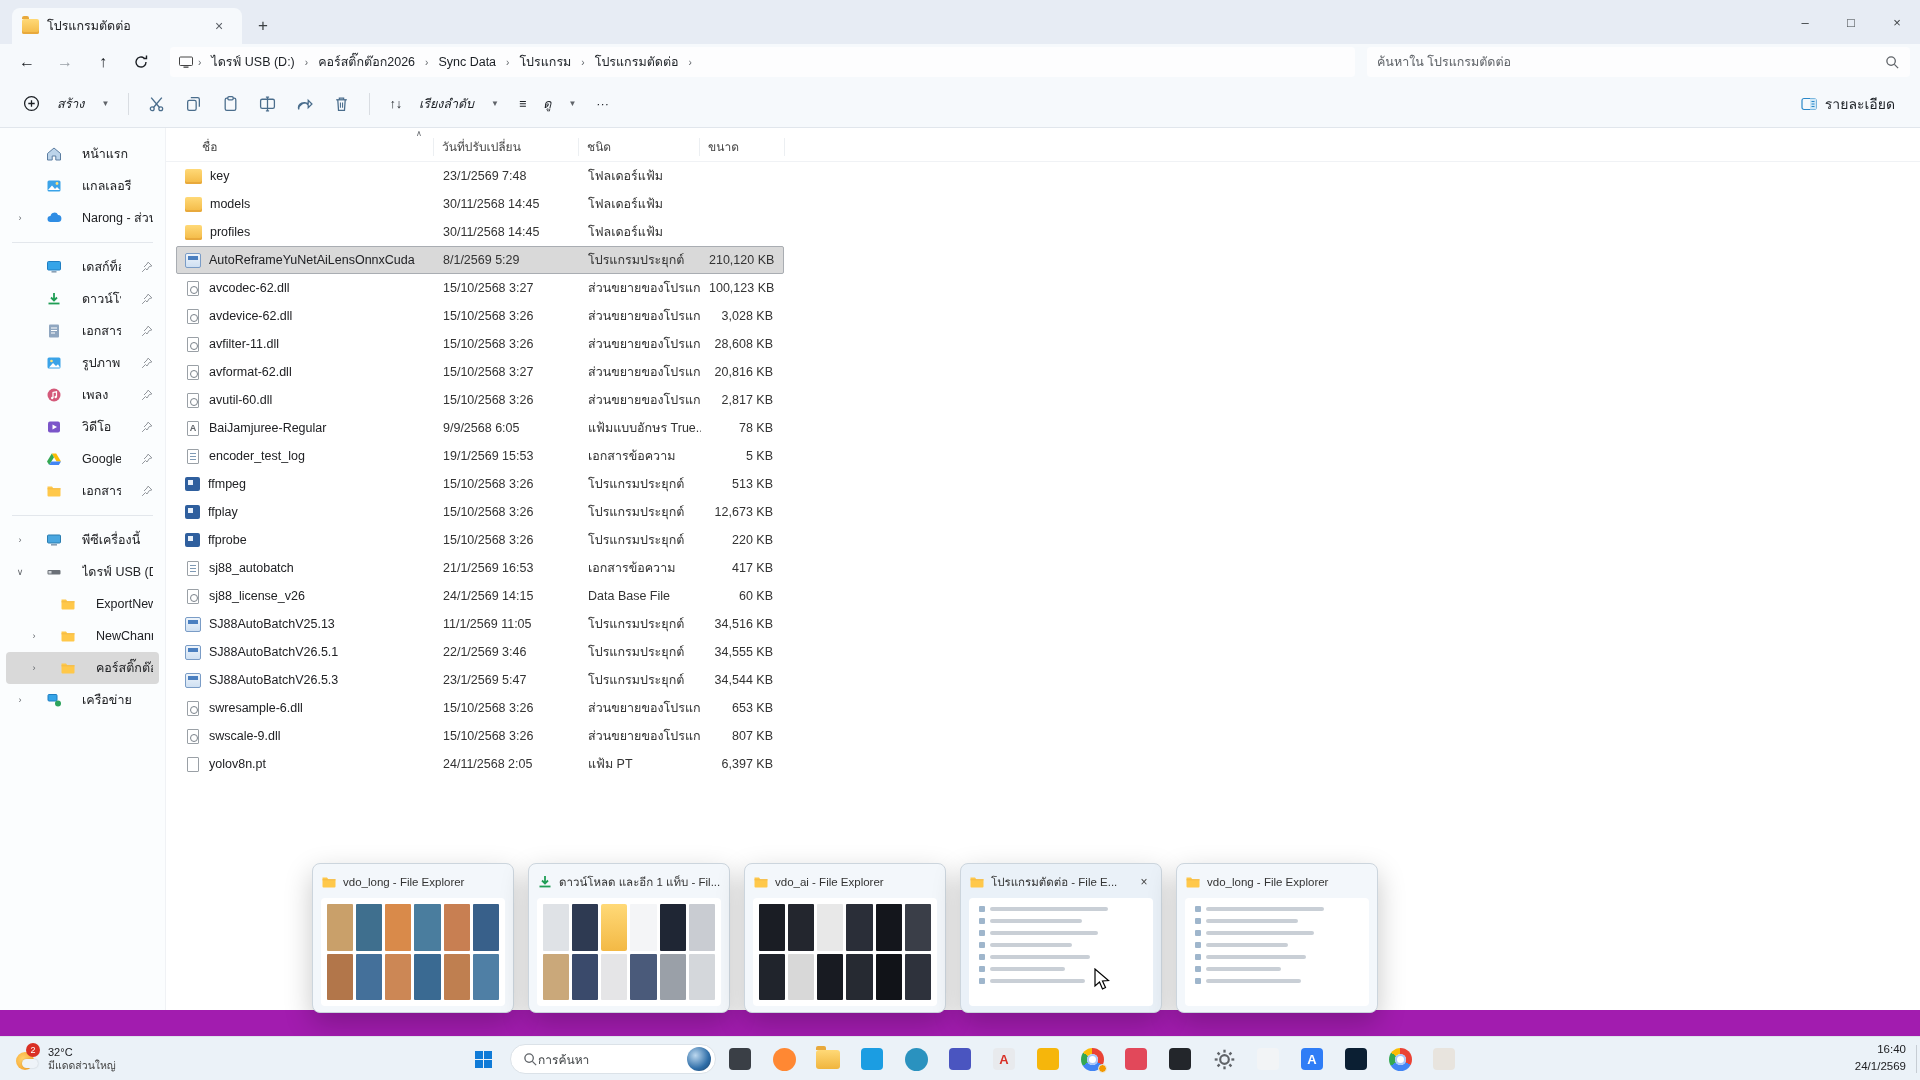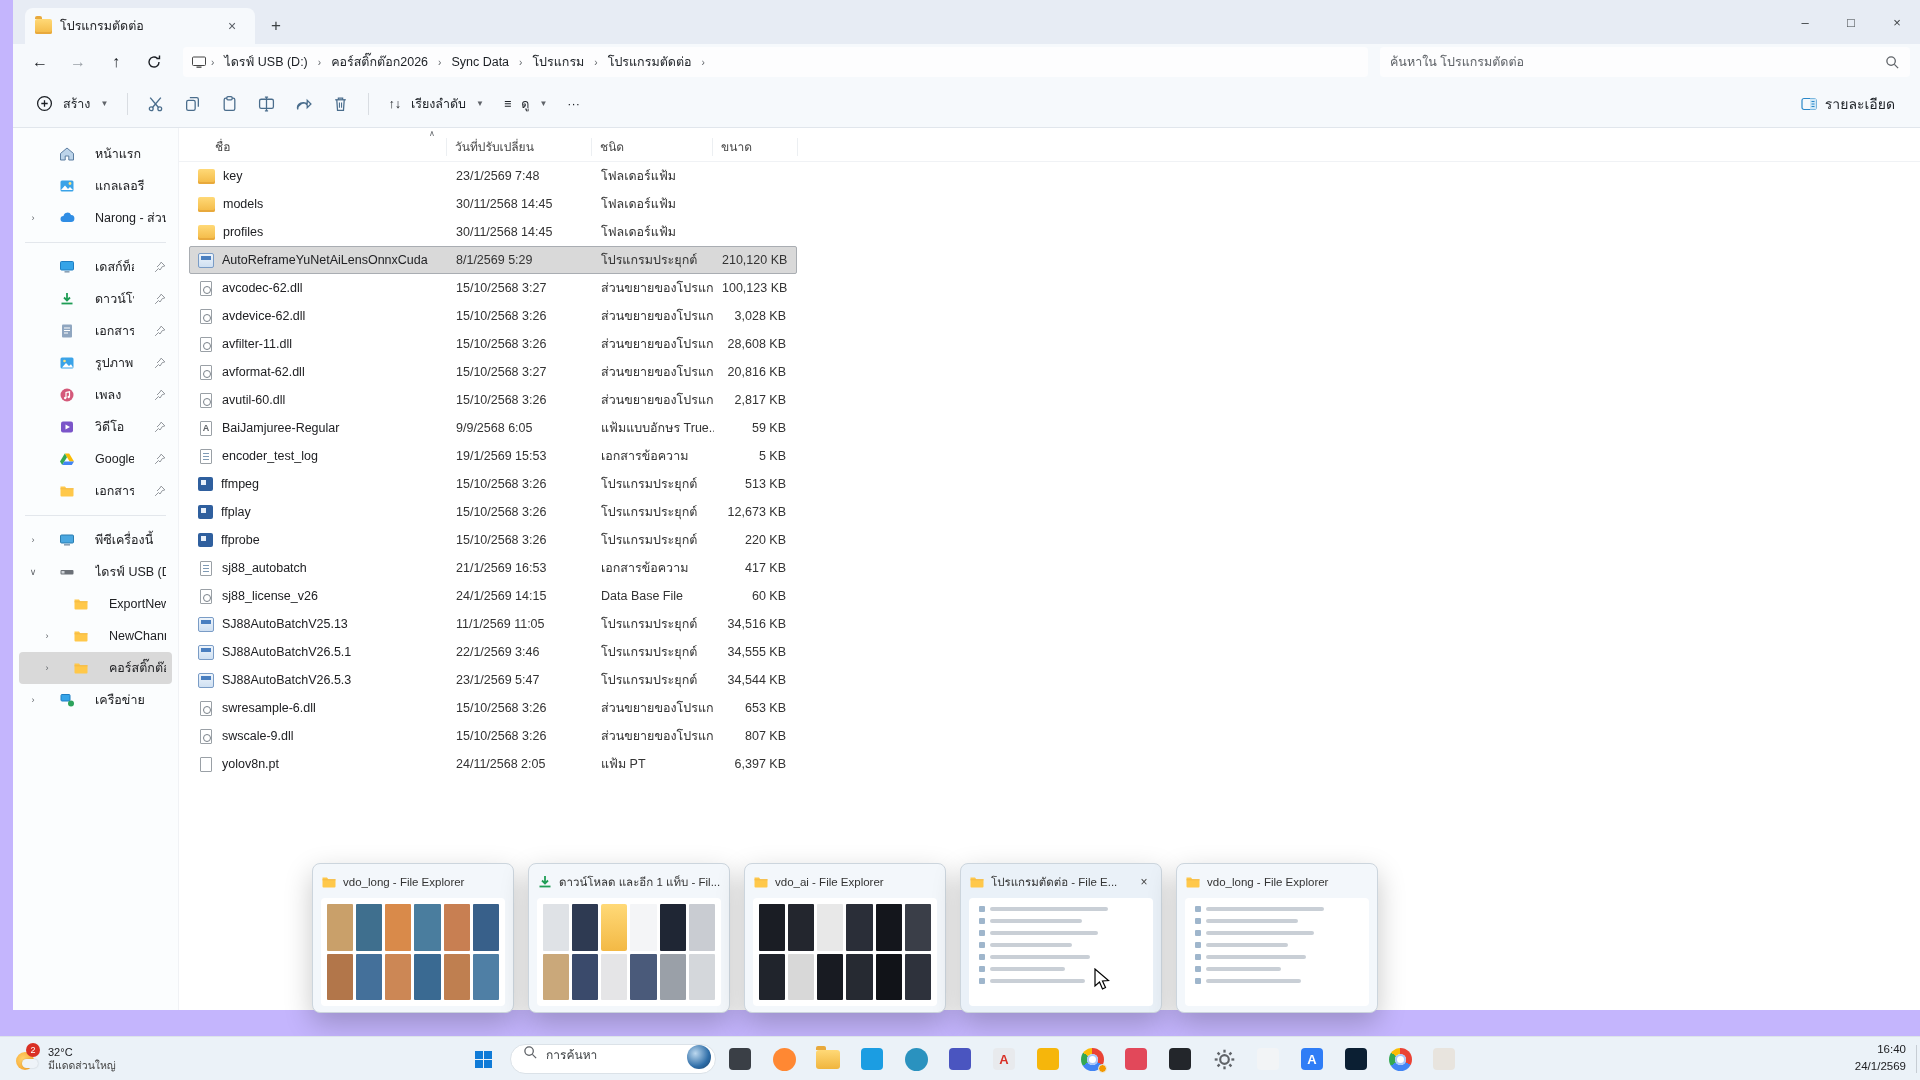--- a/index.html
+++ b/index.html
@@ -1,21 +1,21 @@
 <!DOCTYPE html>
 <html><head>
 <meta charset="utf-8">
 <style>
   * { margin:0; padding:0; box-sizing:border-box; }
   html,body { width:1920px; height:1080px; overflow:hidden; }
   body { font-family:"Liberation Sans","DejaVu Sans",sans-serif; font-size:13px; color:#202124;
          background:#e9eef6; position:relative; }
 
   
-  .explorer { position:absolute; left:0; top:0; width:1920px; height:1036px; background:#c4b5fd;padding-left:13px; }
+  .explorer { position:absolute; left:0; top:0; width:1920px; height:1036px; background:#a21caf; }
   .tabbar { height:44px; background:#e7ecf4; display:flex; align-items:flex-end; position:relative; }
   .tab { height:36px; width:230px; margin-left:12px; background:#f6f9fc; border-radius:8px 8px 0 0;
          display:flex; align-items:center; gap:8px; padding:0 10px; font-size:12.5px; }
   .tab .spacer { flex:1; }
   .tab-close { color:#5a5f66; font-size:14px; width:26px; height:24px; border-radius:4px;
                display:flex; align-items:center; justify-content:center; }
   .newtab { width:30px; height:30px; margin:0 0 3px 6px; border-radius:4px; display:flex; align-items:center;
             justify-content:center; color:#3c4043; font-size:17px; }
   .win-controls { position:absolute; right:0; top:0; height:100%; display:flex; }
   .win-controls > div { width:46px; height:100%; display:flex; align-items:center; justify-content:center;
@@ -28,22 +28,22 @@
   .crumbbar { margin-left:8px; width:1185px; height:30px; background:#fdfdfe; border-radius:4px;
               display:flex; align-items:center; padding:0 8px; gap:2px; font-size:12.5px; color:#1b1f24; }
   .crumb { padding:3px 6px; border-radius:4px; white-space:nowrap; }
   .crumb-sep { color:#5f6368; font-size:10px; padding:0 2px; }
   .searchbar { margin-left:8px; flex:1; height:30px; background:#fdfdfe; border-radius:4px;
                display:flex; align-items:center; padding:0 10px; color:#5f6368; font-size:12.5px; }
   .searchbar .spacer { flex:1; }
 
   .toolbar { height:48px; background:#f6f9fc; border-bottom:1px solid #e1e6ec; display:flex; align-items:center;
              padding:0 14px; gap:2px; position:relative; }
-  .tbtn { height:34px; border-radius:4px; display:flex; align-items:center; gap:10px; padding:0 9px;
-          color:#1b1f24; font-size:12.5px; }
+  .tbtn { height:34px; border-radius:4px; display:flex; align-items:center; gap:17px; padding:0 9px;
+          color:#1b1f24; font-size:12.5px;font-style:italic; }
   .tbtn .chev { font-size:8px; color:#5f6368; }
   .tb-sep { width:1px; height:22px; background:#d9dde2; margin:0 8px; }
   .details-btn { position:absolute; right:16px; display:flex; align-items:center; gap:7px; font-size:14px;
                  color:#1b1f24; height:34px; padding:0 9px; border-radius:4px; }
 
   
   .content { display:flex; height:882px; background:#fff; }
   .sidebar { width:166px; background:#fbfdfe; padding-top:10px; overflow:hidden; border-right:1px solid #f0f2f5; }
   .side-item { height:32px; display:flex; align-items:center; gap:20px; padding:0 6px 0 8px; margin:0 6px;
                border-radius:4px; font-size:12.5px; color:#202124; position:relative; }
@@ -131,21 +131,21 @@
              border-radius:7px; font-size:9px; display:flex; align-items:center; justify-content:center; padding:0 3px; }
   .w-text { font-size:11px; line-height:1.25; color:#202124; }
   .w-text .cond { color:#444; font-size:10.5px; }
 
   .start { position:absolute; left:466px; top:7px; width:34px; height:30px; border-radius:4px;
            display:flex; align-items:center; justify-content:center; }
   .start-logo { width:17px; height:17px; display:grid; grid-template-columns:8px 8px; grid-template-rows:8px 8px; gap:1px; }
   .start-logo > div { background:#0f7bd7; }
 
   .tsearch { position:absolute; left:510px; top:7px; width:206px; height:30px; background:#fff; border:1px solid #dbe2e8;
-             border-radius:15px; display:flex; align-items:flex-start; gap:8px; padding:0 4px 0 12px; font-size:12px; color:#3c4043; }
+             border-radius:15px; display:flex; align-items:center; padding:0 4px 0 12px; font-size:12px; color:#3c4043; }
   .tsearch .spacer { flex:1; }
   .tsearch .simg { width:24px; height:24px; border-radius:50%;
                    background:radial-gradient(circle at 35% 35%,#bcd8ef,#2f6ea8 60%,#1c3e63); }
 
   .apps { position:absolute; left:724px; top:7px; display:flex; gap:12px; }
   .tbi { width:32px; height:30px; border-radius:4px; display:flex; align-items:center; justify-content:center;
          position:relative; }
   .tbi .sq { width:22px; height:22px; border-radius:4px; }
   .tbi .ci { width:23px; height:23px; border-radius:50%; }
   .tbi .chrome { width:23px; height:23px; border-radius:50%;
@@ -630,21 +630,21 @@
             <span class="cell type">ส่วนขยายของโปรแกร...</span>
             <span class="cell size">2,817 KB</span>
           </div>
           <div class="row">
             <span class="cell name">
               <span class="fi page font"></span>
               <span>BaiJamjuree-Regular</span>
             </span>
             <span class="cell date">9/9/2568 6:05</span>
             <span class="cell type">แฟ้มแบบอักษร True...</span>
-            <span class="cell size">59 KB</span>
+            <span class="cell size">78 KB</span>
           </div>
           <div class="row">
             <span class="cell name">
               <span class="fi page text"></span>
               <span>encoder_test_log</span>
             </span>
             <span class="cell date">19/1/2569 15:53</span>
             <span class="cell type">เอกสารข้อความ</span>
             <span class="cell size">5 KB</span>
           </div>

